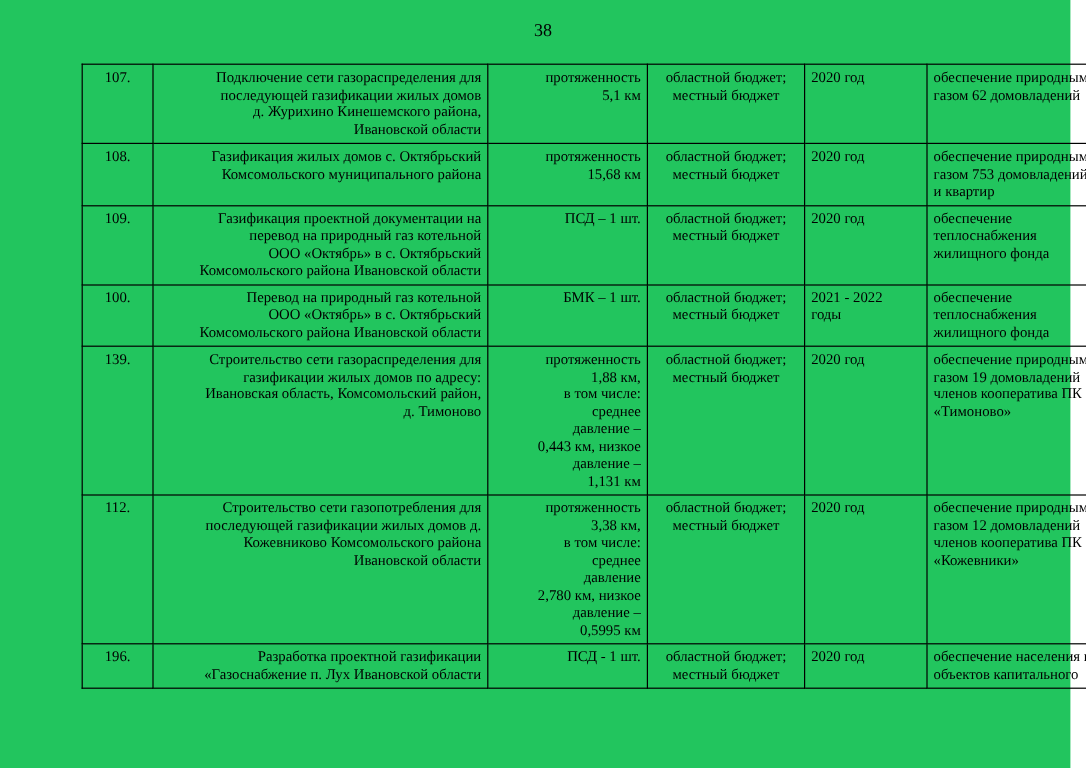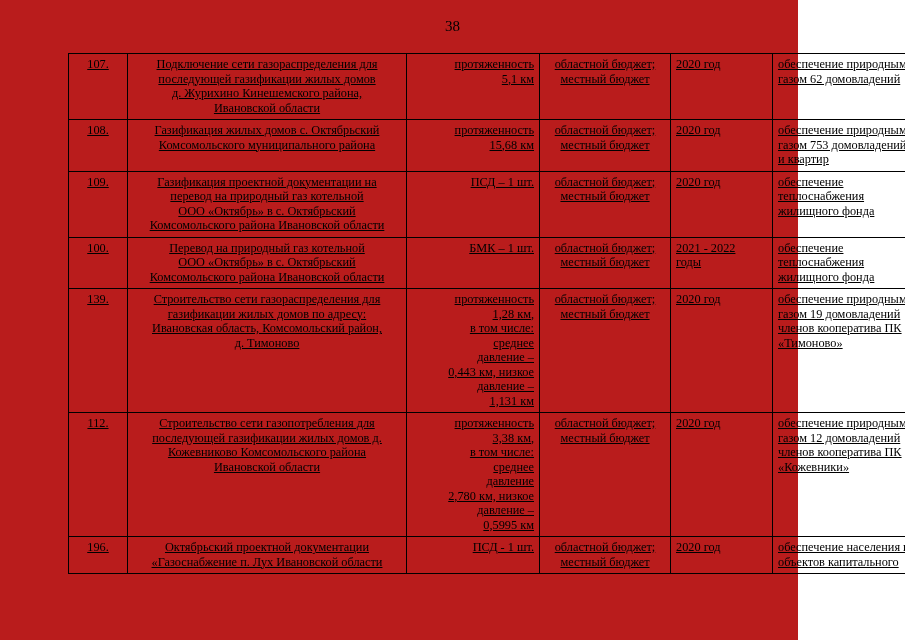--- a/index.html
+++ b/index.html
@@ -9,55 +9,54 @@
   }
   body {
     width: 905px;
     height: 640px;
     font-family: "Liberation Serif", serif;
     color: #000000;
     overflow: hidden;
   }
   .page {
     position: relative;
-    width: 798px;
+    width: 892px;
     height: 640px;
-    background: #b91c1c;
+    background: #22c55e;
   }
   .page-number {
     position: absolute;
     top: 18px;
     left: 0;
     width: 905px;
     text-align: center;
     font-size: 15px;
     font-family: "Liberation Serif", serif;
   }
   .table-wrap {
     position: absolute;
     top: 53px;
     left: 68px;
     width: 781px;
-    text-decoration: underline;
   }
   table.doc-table {
     border-collapse: collapse;
     table-layout: fixed;
     width: 781px;
   }
   table.doc-table td {
     border: 1px solid #000000;
     vertical-align: top;
     padding: 3px 5px 4px 5px;
     font-size: 12.3px;
     line-height: 1.18;
     font-family: "Liberation Serif", serif;
   }
   .c-num   { width: 48px;  text-align: center; }
-  .c-name  { width: 268px; text-align: center; }
+  .c-name  { width: 268px; text-align: right; }
   .c-unit  { width: 122px; text-align: right; }
   .c-src   { width: 120px; text-align: center; }
   .c-year  { width: 91px;  }
   .c-res   { width: 152px; text-align: justify; text-align-last: left; }
   .c-res.just-full { text-align: justify; }
   .cell-line { display: block; }
 </style>
 </head>
 <body>
 
@@ -181,21 +180,21 @@
             <span class="cell-line">139.</span>
           </td>
           <td class="c-name">
             <span class="cell-line">Строительство сети газораспределения для</span>
             <span class="cell-line">газификации жилых домов по адресу:</span>
             <span class="cell-line">Ивановская область, Комсомольский район,</span>
             <span class="cell-line">д. Тимоново</span>
           </td>
           <td class="c-unit">
             <span class="cell-line">протяженность</span>
-            <span class="cell-line">1,28 км,</span>
+            <span class="cell-line">1,88 км,</span>
             <span class="cell-line">в том числе:</span>
             <span class="cell-line">среднее</span>
             <span class="cell-line">давление –</span>
             <span class="cell-line">0,443 км, низкое</span>
             <span class="cell-line">давление –</span>
             <span class="cell-line">1,131 км</span>
           </td>
           <td class="c-src">
             <span class="cell-line">областной бюджет;</span>
             <span class="cell-line">местный бюджет</span>
@@ -244,21 +243,21 @@
             <span class="cell-line">членов кооператива ПК</span>
             <span class="cell-line">«Кожевники»</span>
           </td>
         </tr>
 
         <tr>
           <td class="c-num">
             <span class="cell-line">196.</span>
           </td>
           <td class="c-name">
-            <span class="cell-line">Октябрьский проектной документации</span>
+            <span class="cell-line">Разработка проектной газификации</span>
             <span class="cell-line">«Газоснабжение п. Лух Ивановской области</span>
           </td>
           <td class="c-unit">
             <span class="cell-line">ПСД - 1 шт.</span>
           </td>
           <td class="c-src">
             <span class="cell-line">областной бюджет;</span>
             <span class="cell-line">местный бюджет</span>
           </td>
           <td class="c-year">

